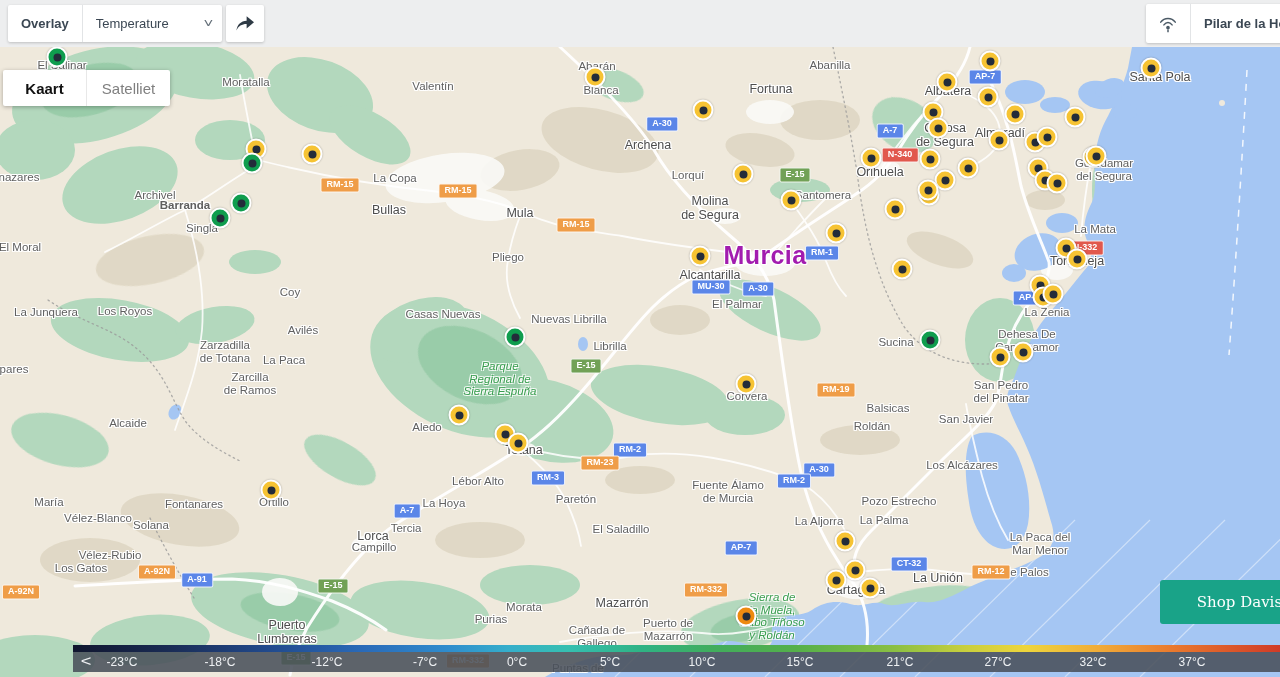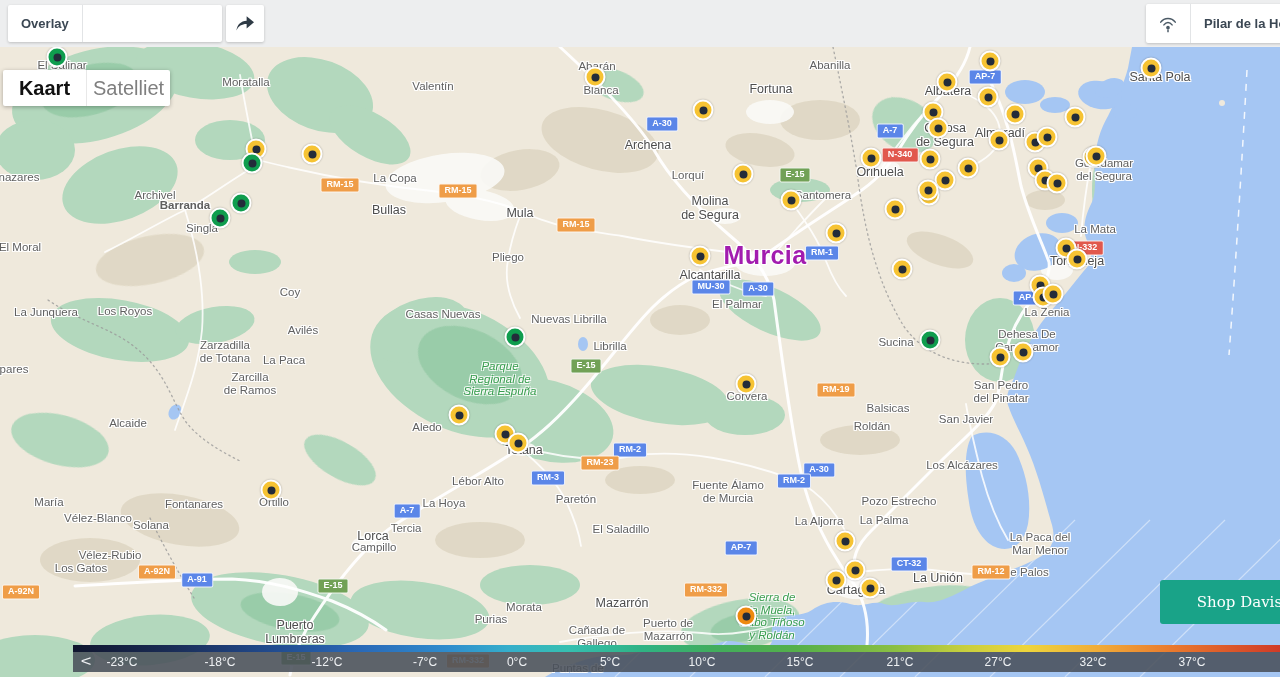--- a/index.html
+++ b/index.html
@@ -54,21 +54,21 @@
   #station-panel{left:1146px;top:4px;width:170px;height:39px;}
   #station-panel .name{font-size:13px;font-weight:bold;color:#3b4753;
     padding-left:13px;white-space:nowrap;}
   #station-panel .icon{padding:0 11px;display:flex;align-items:center;}
 
   
   #maptype{position:absolute;left:3px;top:70px;width:167px;height:36px;z-index:40;
     background:#fff;box-shadow:0 1px 4px rgba(0,0,0,.3);border-radius:2px;
     display:flex;align-items:stretch;}
   #maptype .opt{flex:1;display:flex;align-items:center;justify-content:center;
-    font-size:20px;cursor:pointer;}
+    font-size:15px;cursor:pointer;}
   #maptype .opt.sel{font-weight:bold;color:#111;}
   #maptype .opt.unsel{color:#7f7f7f;}
   #maptype .vdiv{background:#e8e8e8;}
 
   
   #scalebar{position:absolute;left:73px;top:645px;width:1207px;height:27px;
     background:rgba(73,80,90,.88);z-index:30;}
   #scalegrad{position:absolute;left:0;top:0;width:100%;height:7px;}
   #scale-chevron{position:absolute;left:9px;top:9px;color:#f0f2f4;font-size:14px;
     line-height:14px;cursor:pointer;transform:scaleX(1.3);}
@@ -363,21 +363,21 @@
       <div class="town " style="left: 597px; top: 637px;">
         <div>Cañada de</div>
         <div>Gallego</div>
       </div>
       <div class="town " style="left: 524px; top: 608px;">
         <div>Morata</div>
       </div>
       <div class="town " style="left: 491px; top: 620px;">
         <div>Purias</div>
       </div>
-      <div class="town m" style="left: 295px; top: 632px;">
+      <div class="town m" style="left: 287px; top: 632px;">
         <div>Puerto</div>
         <div>Lumbreras</div>
       </div>
       <div class="town m" style="left: 373px; top: 536px;">
         <div>Lorca</div>
       </div>
       <div class="town " style="left: 374px; top: 548px;">
         <div>Campillo</div>
       </div>
       <div class="town " style="left: 406px; top: 529px;">
@@ -727,20 +727,24 @@
       <span class="scale-lbl" style="left: 1119px;">37°C</span>
     </div>
 </div>
 
 <button id="shop-btn" style="background: rgb(25, 163, 136);">Shop Davis Pro</button>
 
 <div id="topbar">
   <div class="panel" id="overlay-panel">
     <span class="lbl">Overlay</span>
     <div class="vdiv"></div>
+    <div id="overlay-dd">
+      <span class="val">Temperature</span>
+      <span class="chev">˅</span>
+    </div>
   </div>
 
   <div class="panel" id="share-panel">
     <svg width="20" height="18" viewBox="0 0 24 22">
       <path fill="#2e3a45" d="M14,7 V1.5 L23,9 L14,16.5 V11 C8,11 4,13.5 1.5,19 C2.5,11.5 7,7.5 14,7 Z"></path>
     </svg>
   </div>
 
   <div class="panel" id="station-panel">
     <span class="icon">

